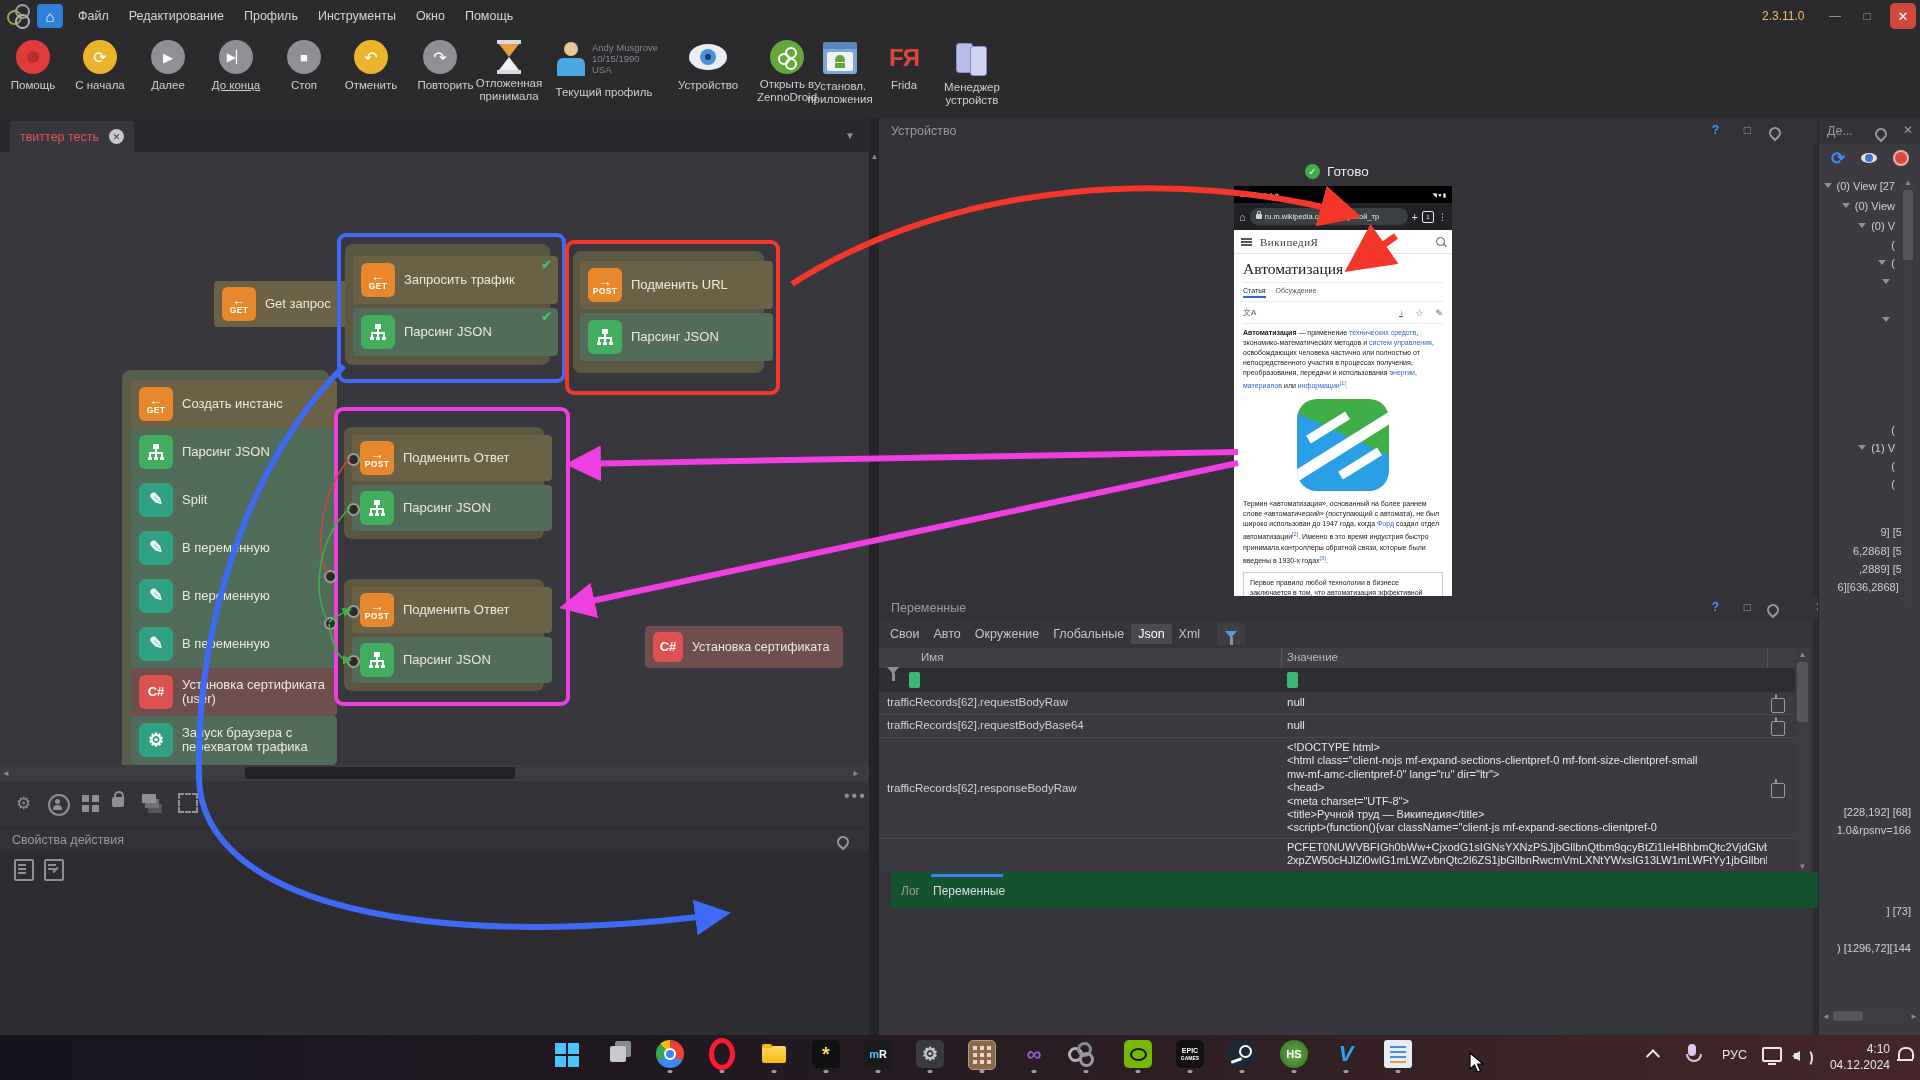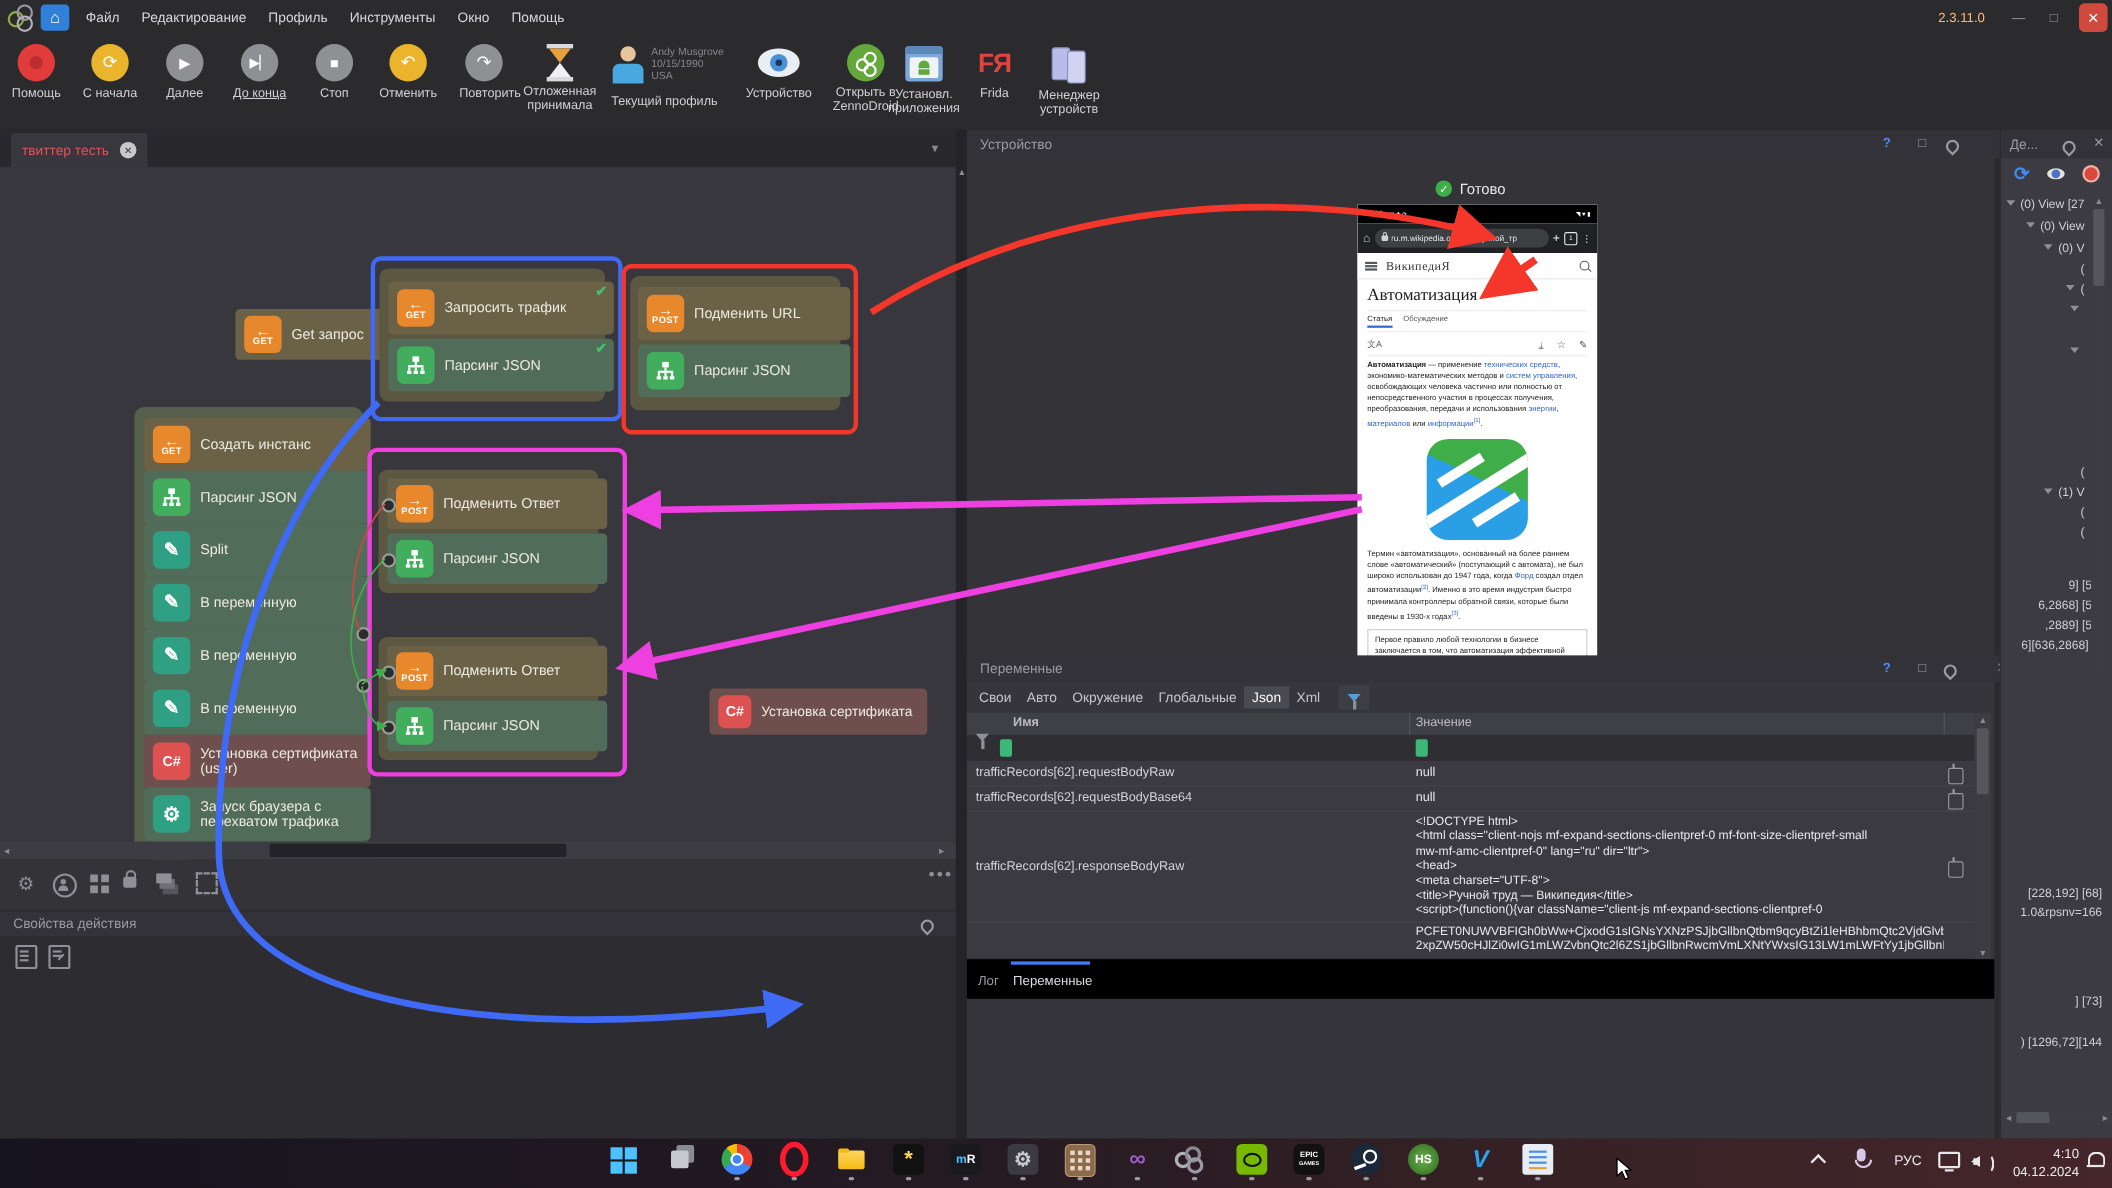--- a/index.html
+++ b/index.html
@@ -510,21 +510,21 @@
         <span class="vtab">Окружение</span>
         <span class="vtab">Глобальные</span>
         <span class="vtab" style="background:#4a4a52;color:#fff;">Json</span>
         <span class="vtab">Xml</span>
         <span class="flex" style="margin-left:10px;width:28px;height:22px;background:#3e3e45;justify-content:center;">
             <span class="funnel" style="border-top-color:#5b9bd5;"></span>
           </span>
       </div>
 
       <div class="r" style="left:0;top:52px;width:916px;height:20px;background:#3f3f46;border-bottom:1px solid #47474d;">
-        <span class="vcell r" style="left:42px;top:3px;color:#bcbcc2;font-weight:bold;">Имя</span>
+        <span class="vcell r" style="left:42px;top:3px;color:#bcbcc2;">Имя</span>
         <span class="vcell r" style="left:408px;top:3px;color:#bcbcc2;">Значение</span>
         <i class="r" style="left:402px;top:0;width:1px;height:20px;background:#55555c;"></i>
         <i class="r" style="left:888px;top:0;width:1px;height:20px;background:#55555c;"></i>
       </div>
       <div class="r" style="left:0;top:72px;width:916px;height:24px;background:#2e2e33;border-bottom:1px solid #47474d;">
         <span class="r" style="left:8px;top:6px;"><span class="funnel"></span></span>
         <span class="chip r" style="left:30px;top:4px;"></span>
         <span class="chip r" style="left:408px;top:4px;"></span>
       </div>
       <div class="r" style="left:0;top:96px;width:916px;height:22px;background:#3a3a40;border-bottom:1px solid #47474d;">
@@ -553,21 +553,21 @@
         <span class="vcell r" style="left:408px;top:2px;width:480px;color:#e8e8ec;white-space:pre-wrap;font-size:11px;line-height:13.4px;">PCFET0NUWVBFIGh0bWw+CjxodG1sIGNsYXNzPSJjbGllbnQtbm9qcyBtZi1leHBhbmQtc2VjdGlvbnMtY
 2xpZW50cHJlZi0wIG1mLWZvbnQtc2l6ZS1jbGllbnRwcmVmLXNtYWxsIG13LW1mLWFtYy1jbGllbnRwcm</span>
       </div>
 
       <div class="r sb" style="left:916px;top:52px;width:15px;height:226px;">
         <div class="sb-arrow" style="height:12px;">▲</div>
         <div class="sb-thumb" style="margin:2px 2px;width:11px;height:60px;background:#55555c;"></div>
         <div class="sb-arrow r" style="left:0;top:214px;width:15px;">▼</div>
       </div>
 
-      <div class="r" style="left:0;top:276px;width:934px;height:36px;background:#000000;">
+      <div class="r" style="left:12px;top:276px;width:934px;height:36px;background:#14532d;">
         <div class="r" style="left:40px;top:2px;width:72px;height:3px;background:#3f7bf5;"></div>
         <span class="r" style="left:10px;top:12px;font-size:12px;color:#9a9aa0;">Лог</span>
         <span class="r" style="left:42px;top:12px;font-size:12px;color:#dcdce0;">Переменные</span>
       </div>
     </div>
   </div>
 
   <div class="r" style="left:1818px;top:118px;width:102px;height:917px;background:#3b3b41;border-left:1px solid #2a2a2e;">
     <div class="phead" style="height:26px;padding:0 8px;">
       <span>Де...</span>

